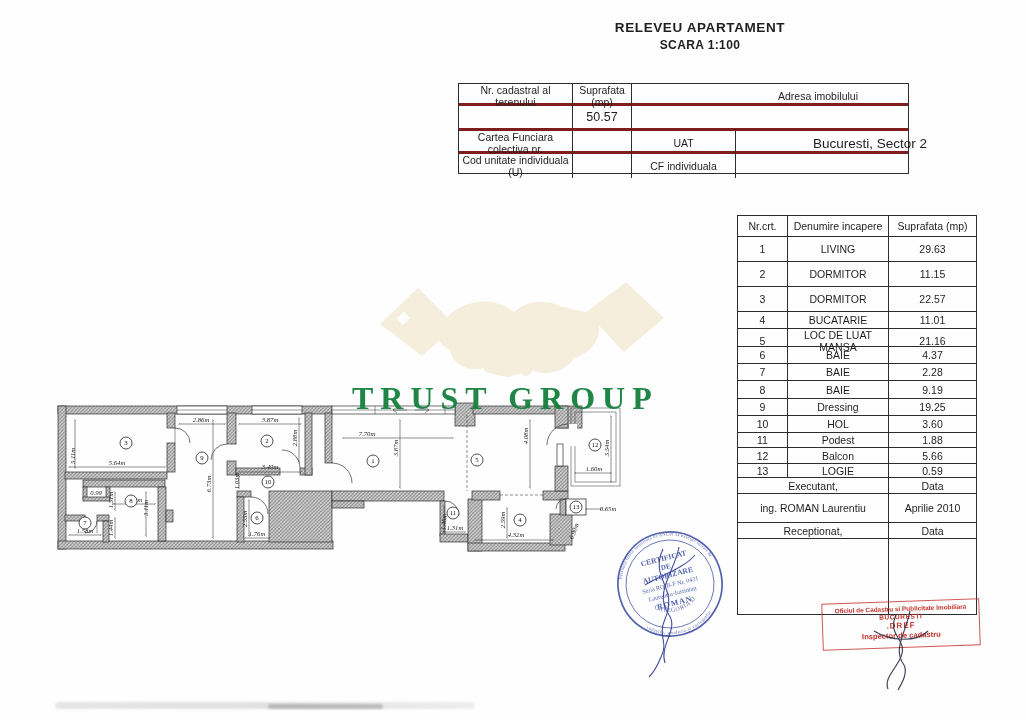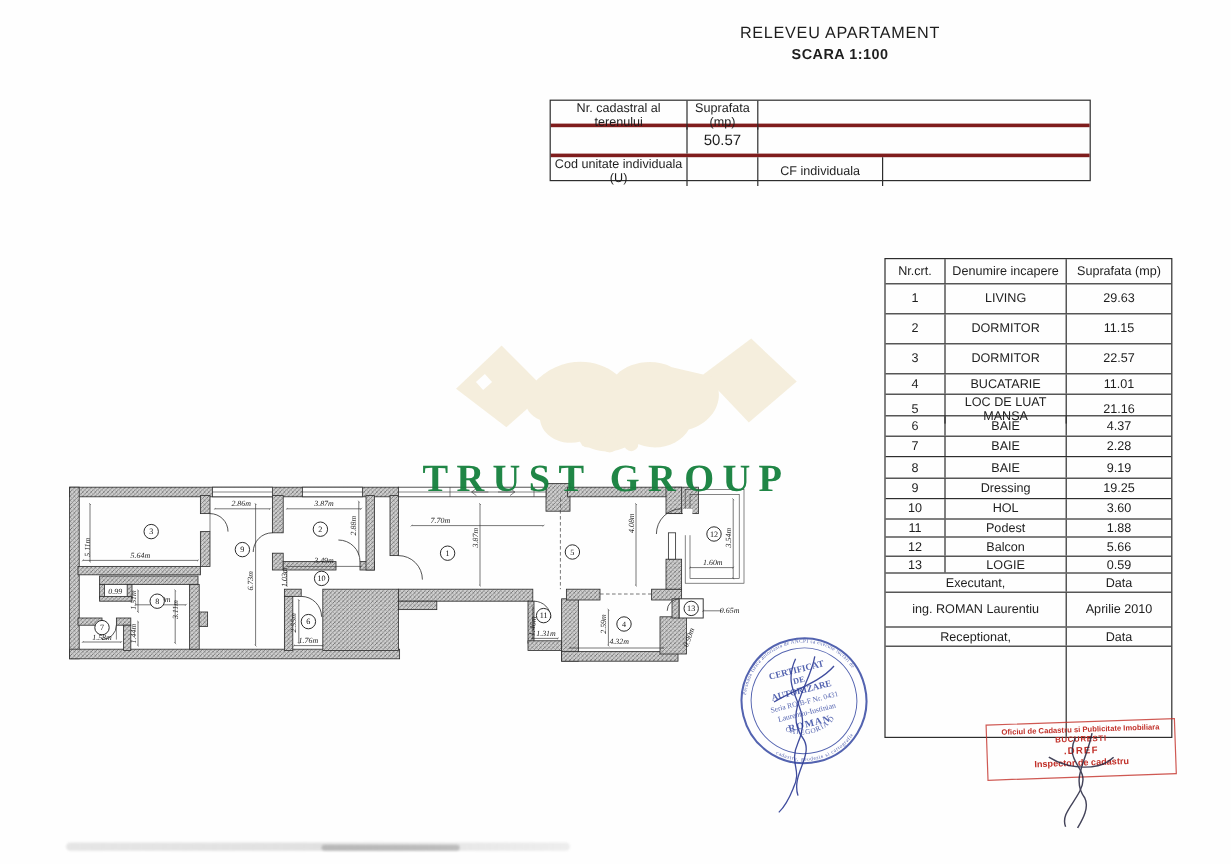--- a/index.html
+++ b/index.html
@@ -3,21 +3,21 @@
 <meta charset="utf-8">
 <style>
   *{margin:0;padding:0;box-sizing:border-box}
   html,body{background:#ffffff}
   #page{position:relative;width:1026px;height:720px;background:#fefefe;overflow:hidden;
         font-family:"Liberation Sans",sans-serif;color:#1e1e1e}
   .abs{position:absolute}
 
   
   #title{left:520px;top:20px;width:360px;text-align:center}
-  #title .t1{font-size:13.5px;font-weight:normal;letter-spacing:.6px}
+  #title .t1{font-size:13.5px;font-weight:bold;letter-spacing:.6px}
   #title .t2{font-size:12px;font-weight:bold;margin-top:3px;letter-spacing:.4px}
 
   
   #info-table{left:458px;top:83px;width:451px;border:1.4px solid #2d2d2d;font-size:10.5px}
   .it-row{display:grid;grid-template-columns:114px 59px 104px 268px}
   .it-row + .it-row{border-top:3px solid #7f1d1d}
   .cell{display:flex;align-items:center;justify-content:center;text-align:center;padding:0 2px}
   .br{border-right:1px solid #2d2d2d}
   .sp2{grid-column:3/5}
   .big{font-size:13.5px}
@@ -80,25 +80,32 @@
 
   <div id="title" class="abs">
     <div class="t1">RELEVEU APARTAMENT</div>
     <div class="t2">SCARA 1:100</div>
   </div>
 
   <div id="info-table" class="abs">
     <div class="it-row" style="height:19px">
       <div class="cell br">Nr. cadastral al terenului</div>
       <div class="cell br">Suprafata (mp)</div>
+      <div class="cell sp2">Adresa imobilului</div>
     </div>
     <div class="it-row" style="height:25px">
       <div class="cell br"></div>
       <div class="cell br med">50.57</div>
       <div class="cell sp2"></div>
+    </div>
+    <div class="it-row" style="height:23px">
+      <div class="cell br">Cartea Funciara colectiva nr.</div>
+      <div class="cell br"></div>
+      <div class="cell br">UAT</div>
+      <div class="cell big">Bucuresti, Sector 2</div>
     </div>
     <div class="it-row" style="height:22px">
       <div class="cell br">Cod unitate individuala (U)</div>
       <div class="cell br"></div>
       <div class="cell br">CF individuala</div>
       <div class="cell"></div>
     </div>
   </div>
 
   <div id="room-table" class="abs">

